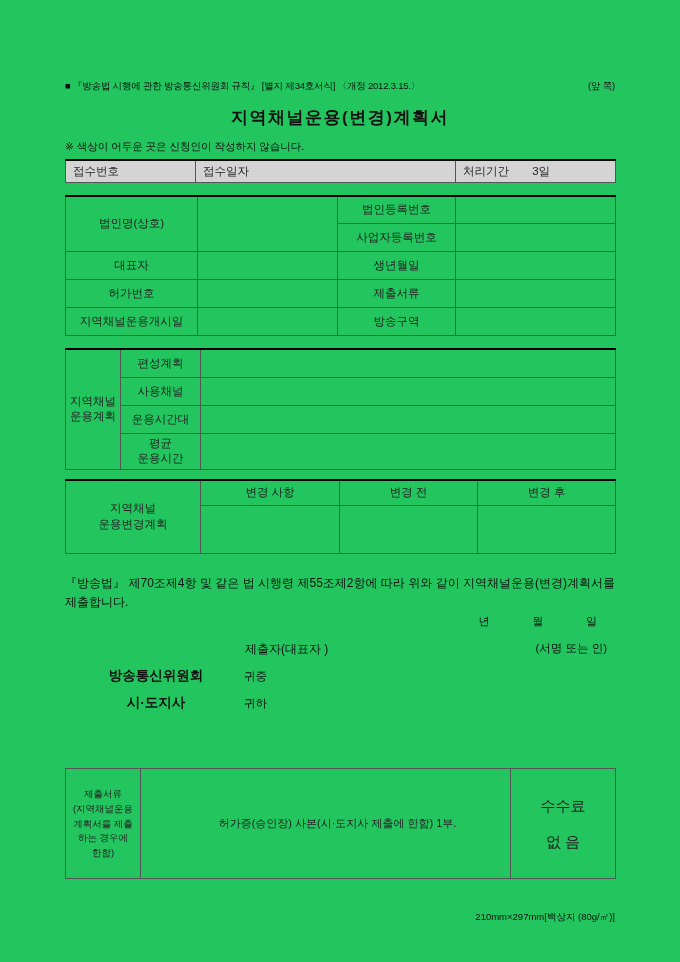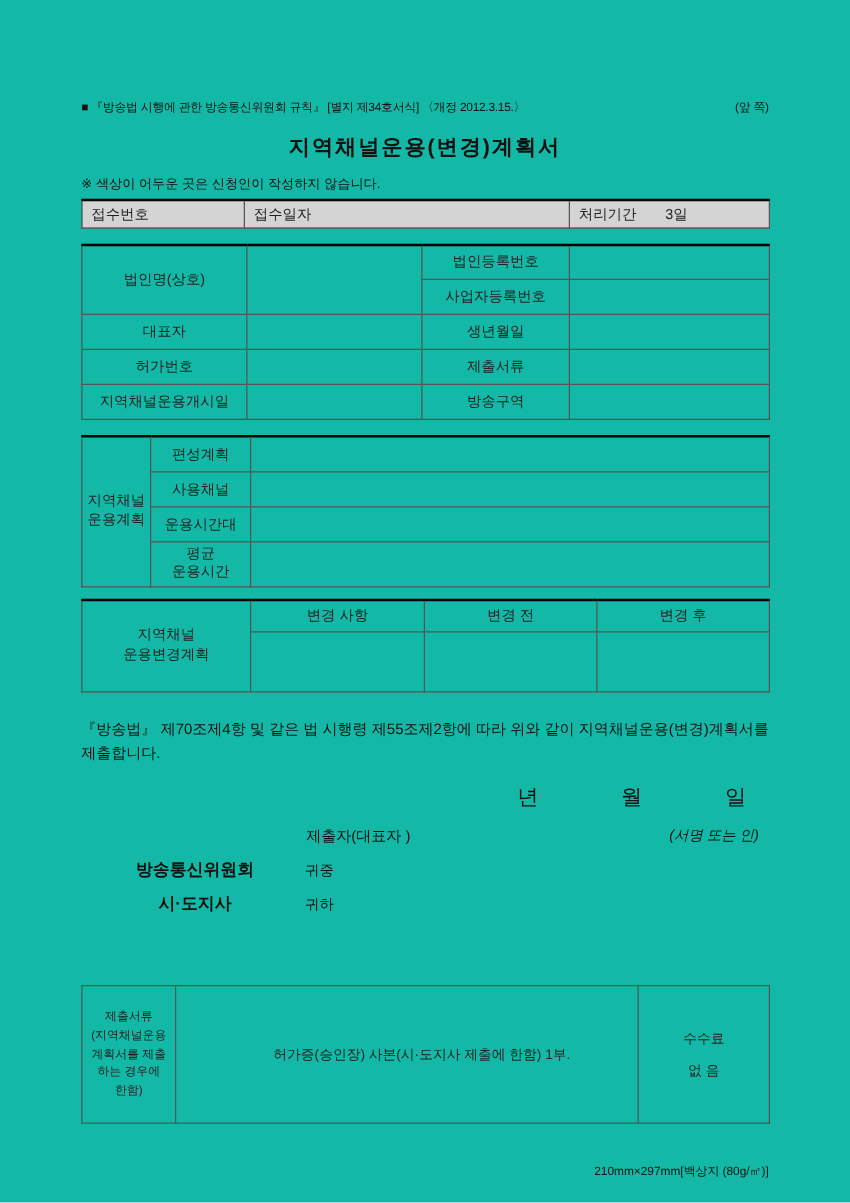--- a/index.html
+++ b/index.html
@@ -3,21 +3,21 @@
 <meta charset="utf-8">
 <style>
   * { margin: 0; padding: 0; box-sizing: border-box; }
   html, body { background: #ffffff; }
   .page {
     position: relative;
     width: 680px;
     height: 962px;
     margin: 0 auto;
     padding: 80px 65px 0;
-    background: #14b8a6;
+    background: #22c55e;
     color: #111;
     font-family: "Liberation Sans", "DejaVu Sans", sans-serif;
   }
   .meta-row { display: flex; justify-content: space-between; align-items: flex-end; font-size: 9.5px; letter-spacing: -0.2px; }
   .doc-title { margin-top: 13px; text-align: center; font-size: 17px; font-weight: bold; letter-spacing: 1.5px; }
   .note { margin-top: 11px; font-size: 10.5px; }
 
   table { border-collapse: collapse; width: 550px; table-layout: fixed; }
   td { border: 1px solid #555; font-size: 11.5px; text-align: center; vertical-align: middle; padding: 2px 4px; color: #222; }
   .thick-top tr:first-child td { border-top: 2px solid #000; }
@@ -32,33 +32,33 @@
   .info-tbl td { height: 28px; }
 
   .op-tbl { margin-top: 12px; }
   .op-tbl td { height: 28px; }
 
   .chg-tbl { margin-top: 9px; }
   .chg-tbl td { height: 26px; }
   .chg-tbl tr.tall td { height: 48px; }
 
   .statement { margin-top: 20px; width: 550px; font-size: 12px; line-height: 1.6; text-align: justify; word-break: keep-all; }
-  .date-line { margin-top: 14px; width: 550px; text-align: right; font-size: 17px; padding-right: 18px; white-space: pre; }
+  .date-line { margin-top: 2px; width: 550px; text-align: right; font-size: 11px; padding-right: 18px; white-space: pre; }
   .submit-row { margin-top: 12px; width: 550px; display: flex; font-size: 12px; }
   .submitter { margin-left: 180px; }
-  .seal { margin-left: auto; margin-right: 8px; font-size: 11.5px; font-style: italic; }
+  .seal { margin-left: auto; margin-right: 8px; font-size: 11.5px; }
   .recipient-row { margin-top: 9px; display: flex; align-items: center; }
   .recipient-name { display: inline-block; width: 132px; margin-left: 25px; text-align: center; font-size: 13.5px; font-weight: bold; }
   .recipient-suffix { margin-left: 22px; font-size: 11.5px; }
 
   .attach-tbl { margin-top: 56px; }
   .attach-tbl td { height: 110px; text-align: center; }
   .attach-label { font-size: 9.5px; line-height: 1.55; }
   .attach-content { text-align: left; padding-left: 28px; font-size: 11px; }
-  .fee-cell { font-size: 11px; line-height: 2.4; margin-left: 26px; }
+  .fee-cell { font-size: 15px; line-height: 2.4; margin-left: 26px; }
 
   .paper-spec { margin-top: 32px; width: 550px; text-align: right; font-size: 9.5px; }
 </style>
 </head>
 <body>
 
 <div class="page">
 
   <div class="meta-row">
     <span>■ 『방송법 시행에 관한 방송통신위원회 규칙』 [별지 제34호서식] 〈개정 2012.3.15.〉</span>

